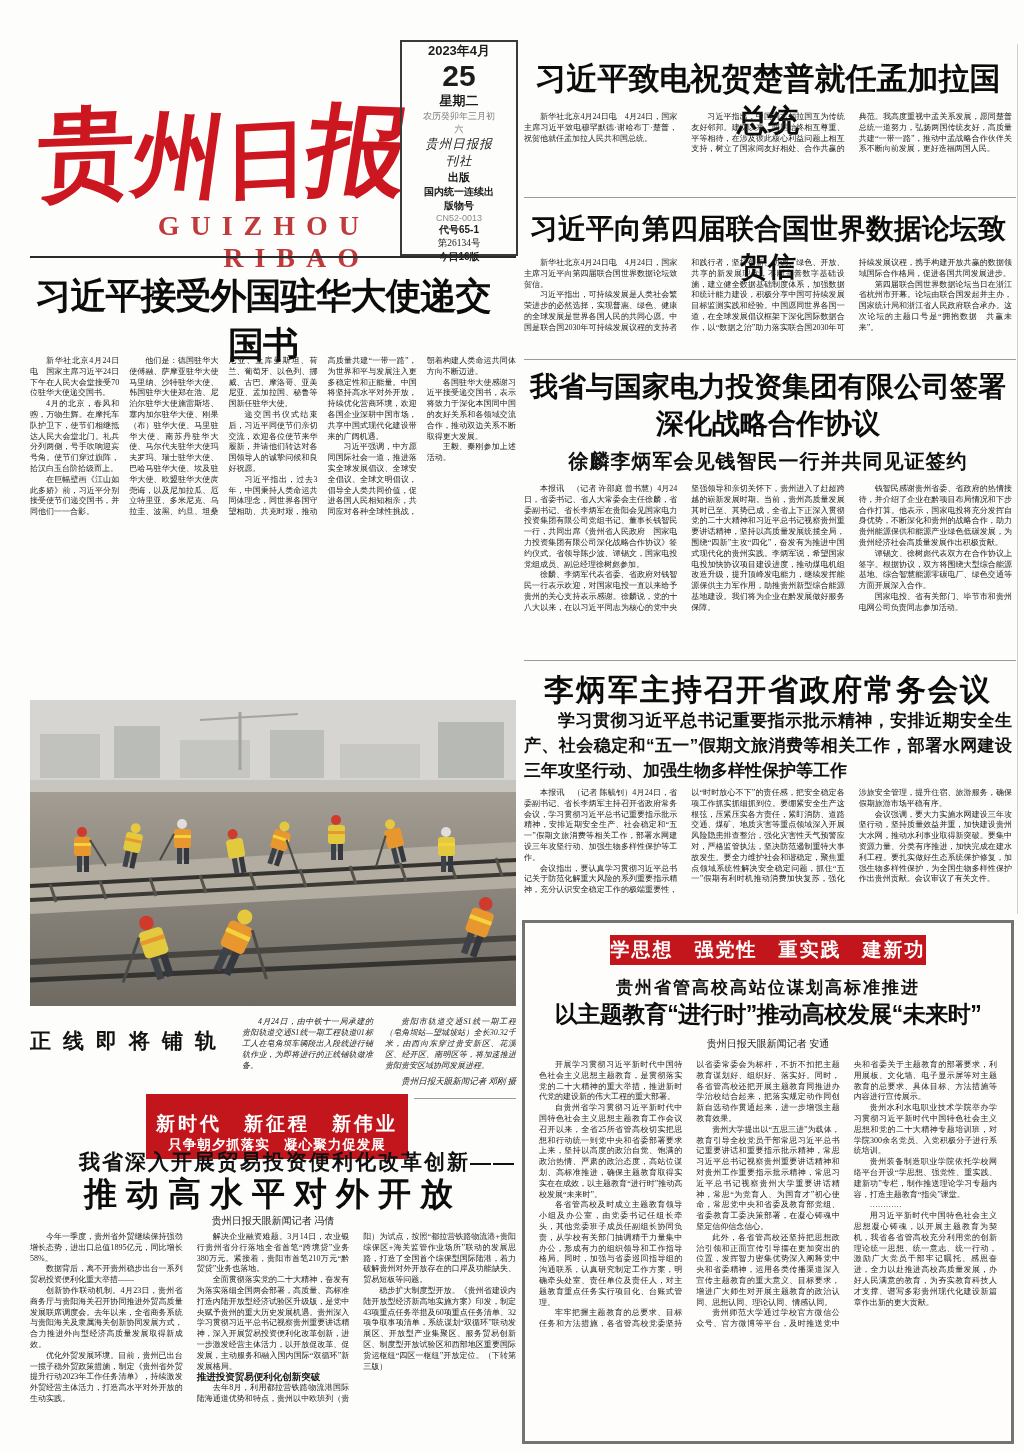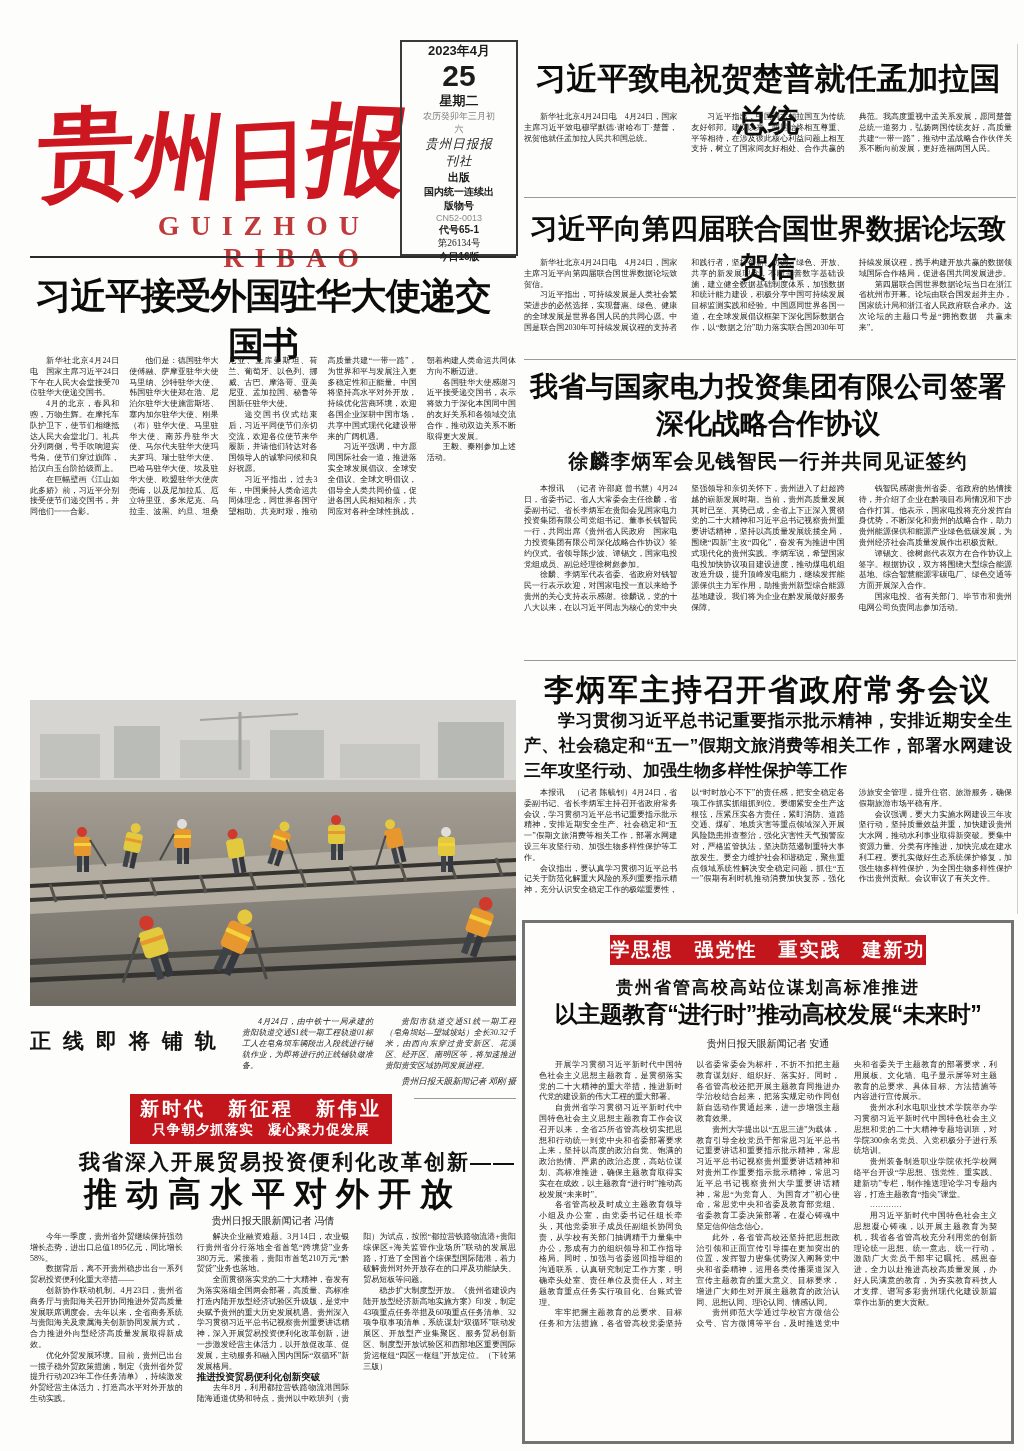--- a/index.html
+++ b/index.html
@@ -228,21 +228,21 @@
 
   <div class="abs" style="left:30px;top:1024px;width:205px;font-family:'Liberation Sans',sans-serif;font-weight:bold;color:#111;">
     <div style="font-size:21px;letter-spacing:12px;line-height:33px;">正线即将铺轨</div>
   </div>
   <div class="abs cols c2 caption-text" style="left:242px;top:1016px;width:274px;height:72px;font-size:8px;line-height:11px;">
       <p>4月24日，由中铁十一局承建的贵阳轨道交通S1线一期工程轨道01标工人在皂角坝车辆段出入段线进行铺轨作业，为即将进行的正线铺轨做准备。</p>
       <p>贵阳市轨道交通S1线一期工程（皂角坝站—望城坡站）全长30.32千米，由西向东穿过贵安新区、花溪区、经开区、南明区等，将加速推进贵阳贵安区域协同发展进程。</p>
     </div>
   <div class="abs credit" style="left:320px;top:1076px;width:196px;font-size:8.5px;">贵州日报天眼新闻记者 邓刚 摄</div>
 
-  <div class="abs redband" style="left:130px;top:1094px;width:262px;height:47px;padding-top:3px;">
+  <div class="abs redband" style="left:146px;top:1094px;width:262px;height:47px;padding-top:18px;">
     <div style="font-size:19px;font-weight:900;letter-spacing:3px;line-height:24px;">新时代　新征程　新伟业</div>
     <div style="font-size:13.5px;font-weight:bold;letter-spacing:1px;line-height:18px;">只争朝夕抓落实　凝心聚力促发展</div>
   </div>
   <div class="abs rule-light" style="left:414px;top:1098px;width:102px;height:1px;"></div>
 
   <div class="abs kicker" style="left:30px;top:1148px;width:486px;font-size:21px;letter-spacing:2px;text-align:right;">我省深入开展贸易投资便利化改革创新——</div>
   <div class="abs hl" style="left:30px;top:1172px;width:486px;font-size:33px;letter-spacing:9px;font-family:'Liberation Serif',serif;">推动高水平对外开放</div>
   <div class="abs byline" style="left:30px;top:1214px;width:486px;">贵州日报天眼新闻记者 冯倩</div>
   <div class="abs cols c3" style="left:30px;top:1232px;width:486px;height:216px;">
     <div>

